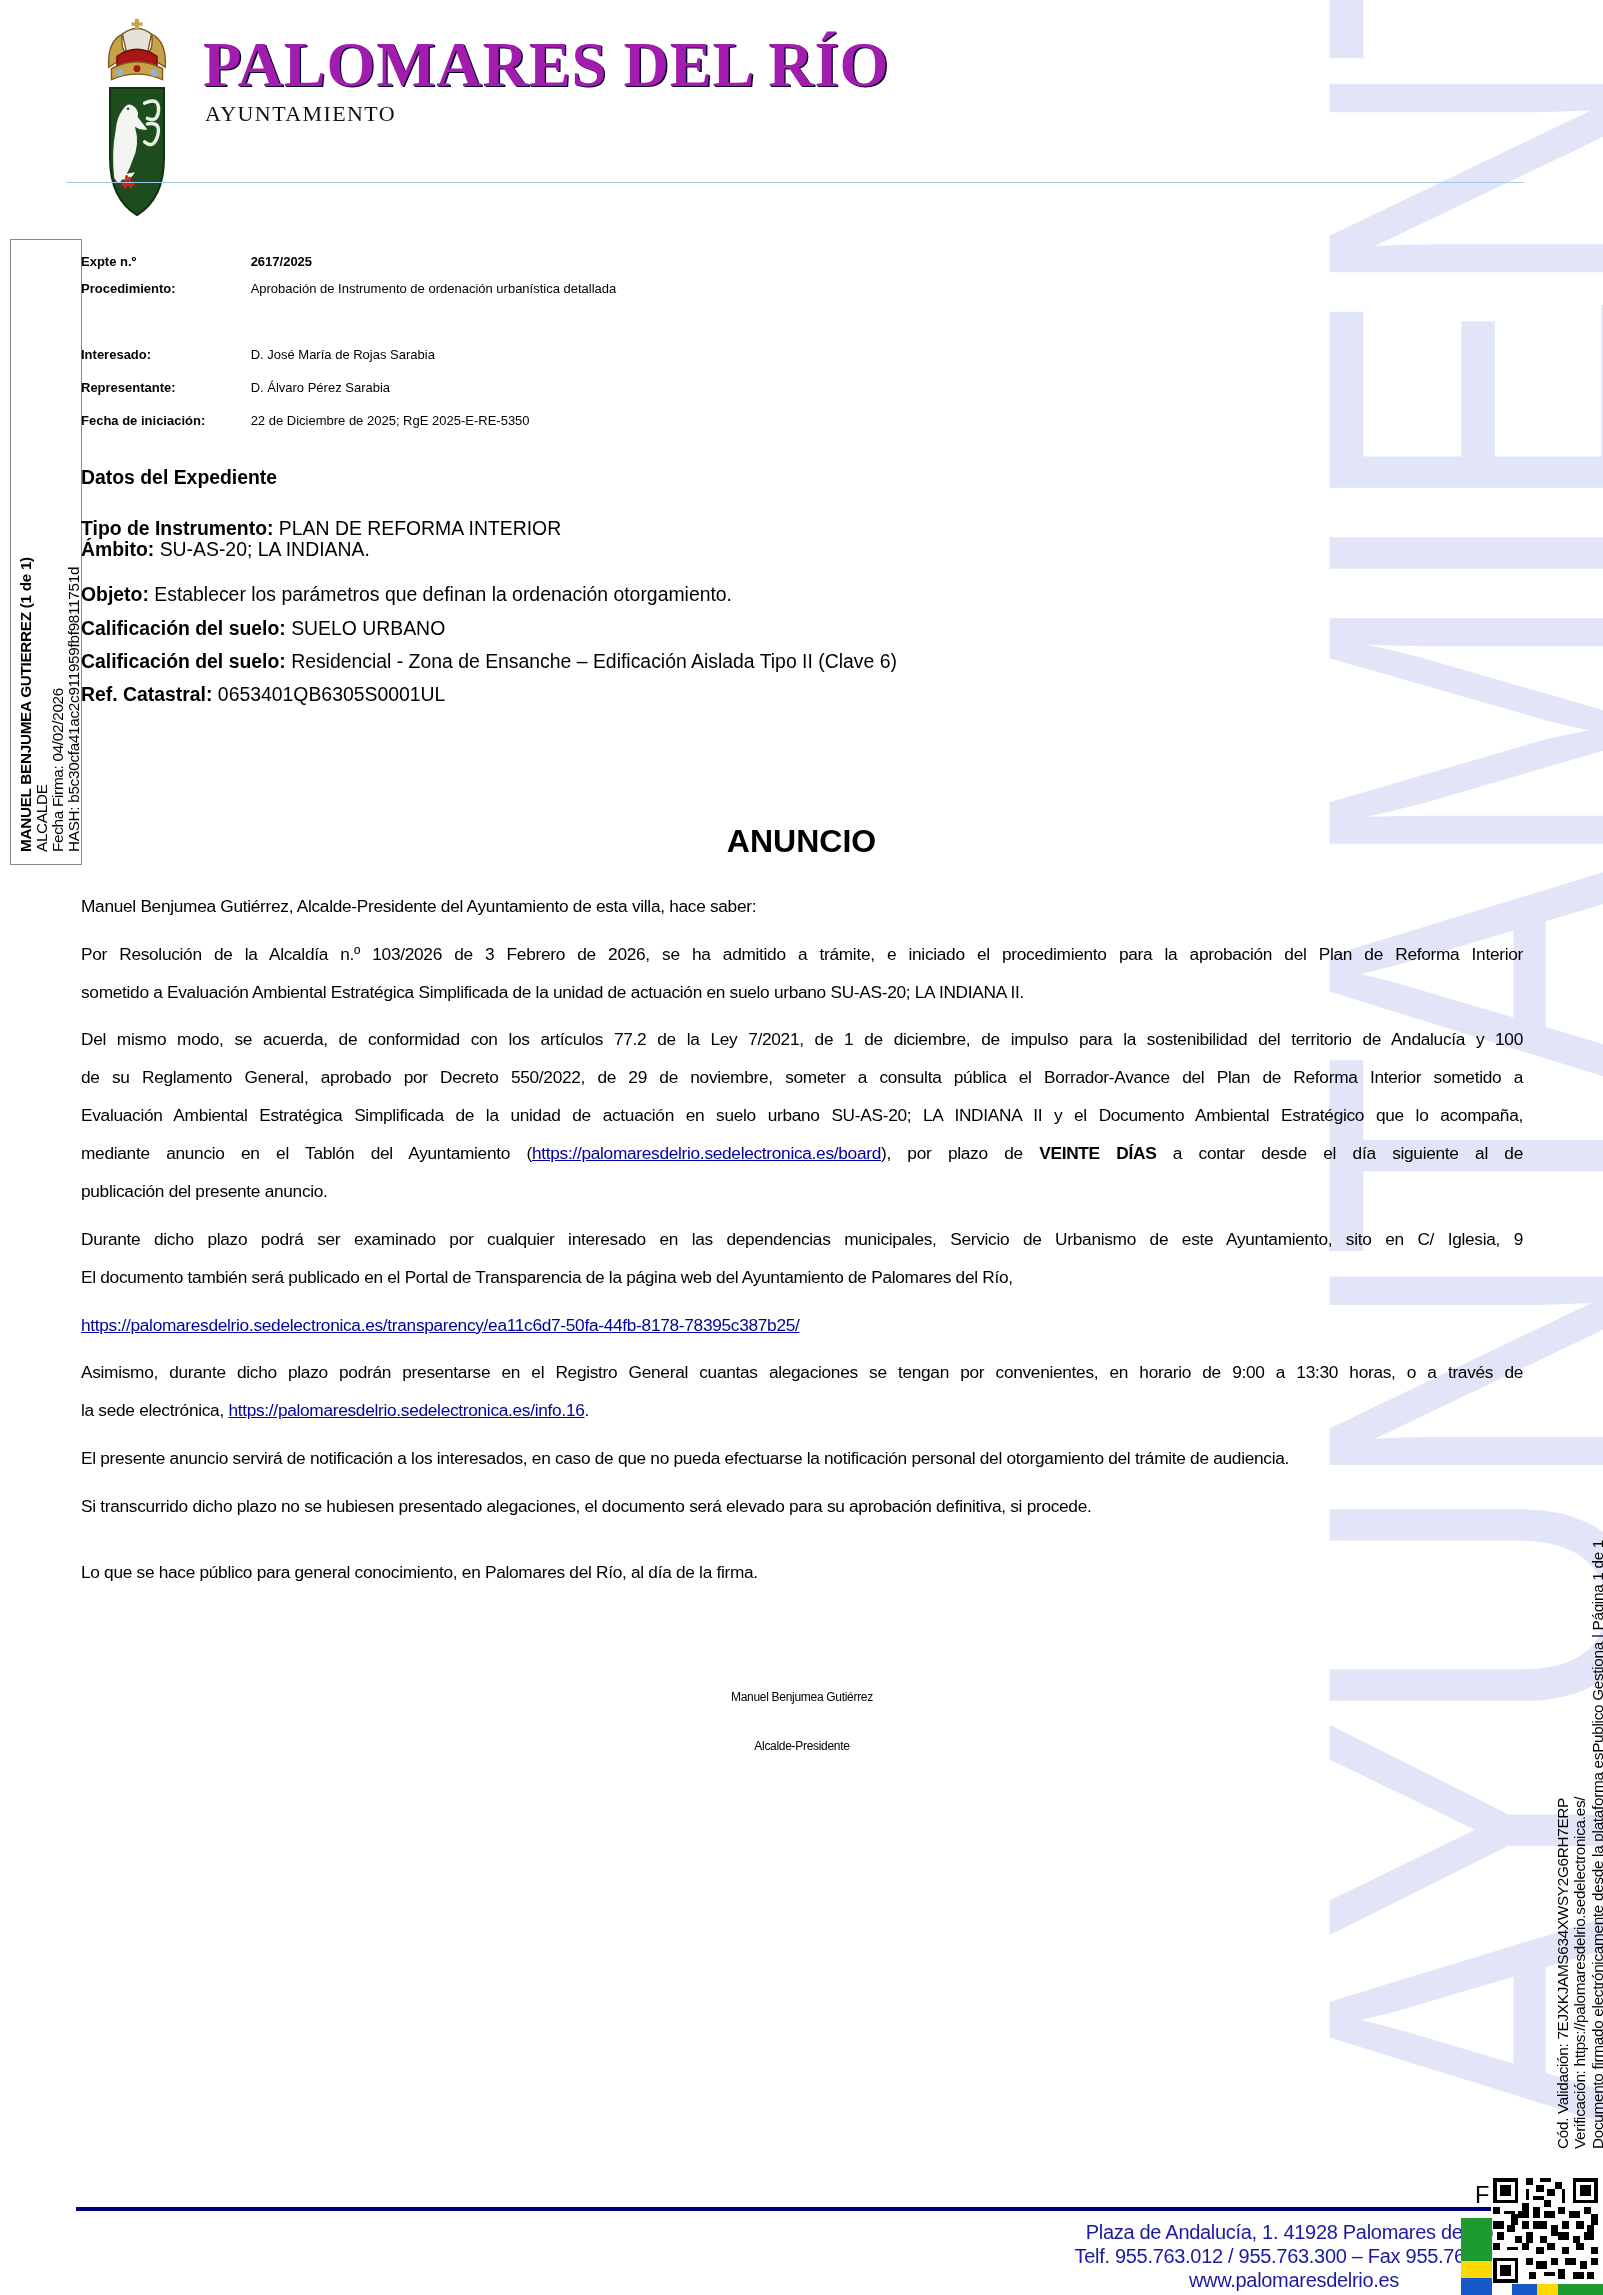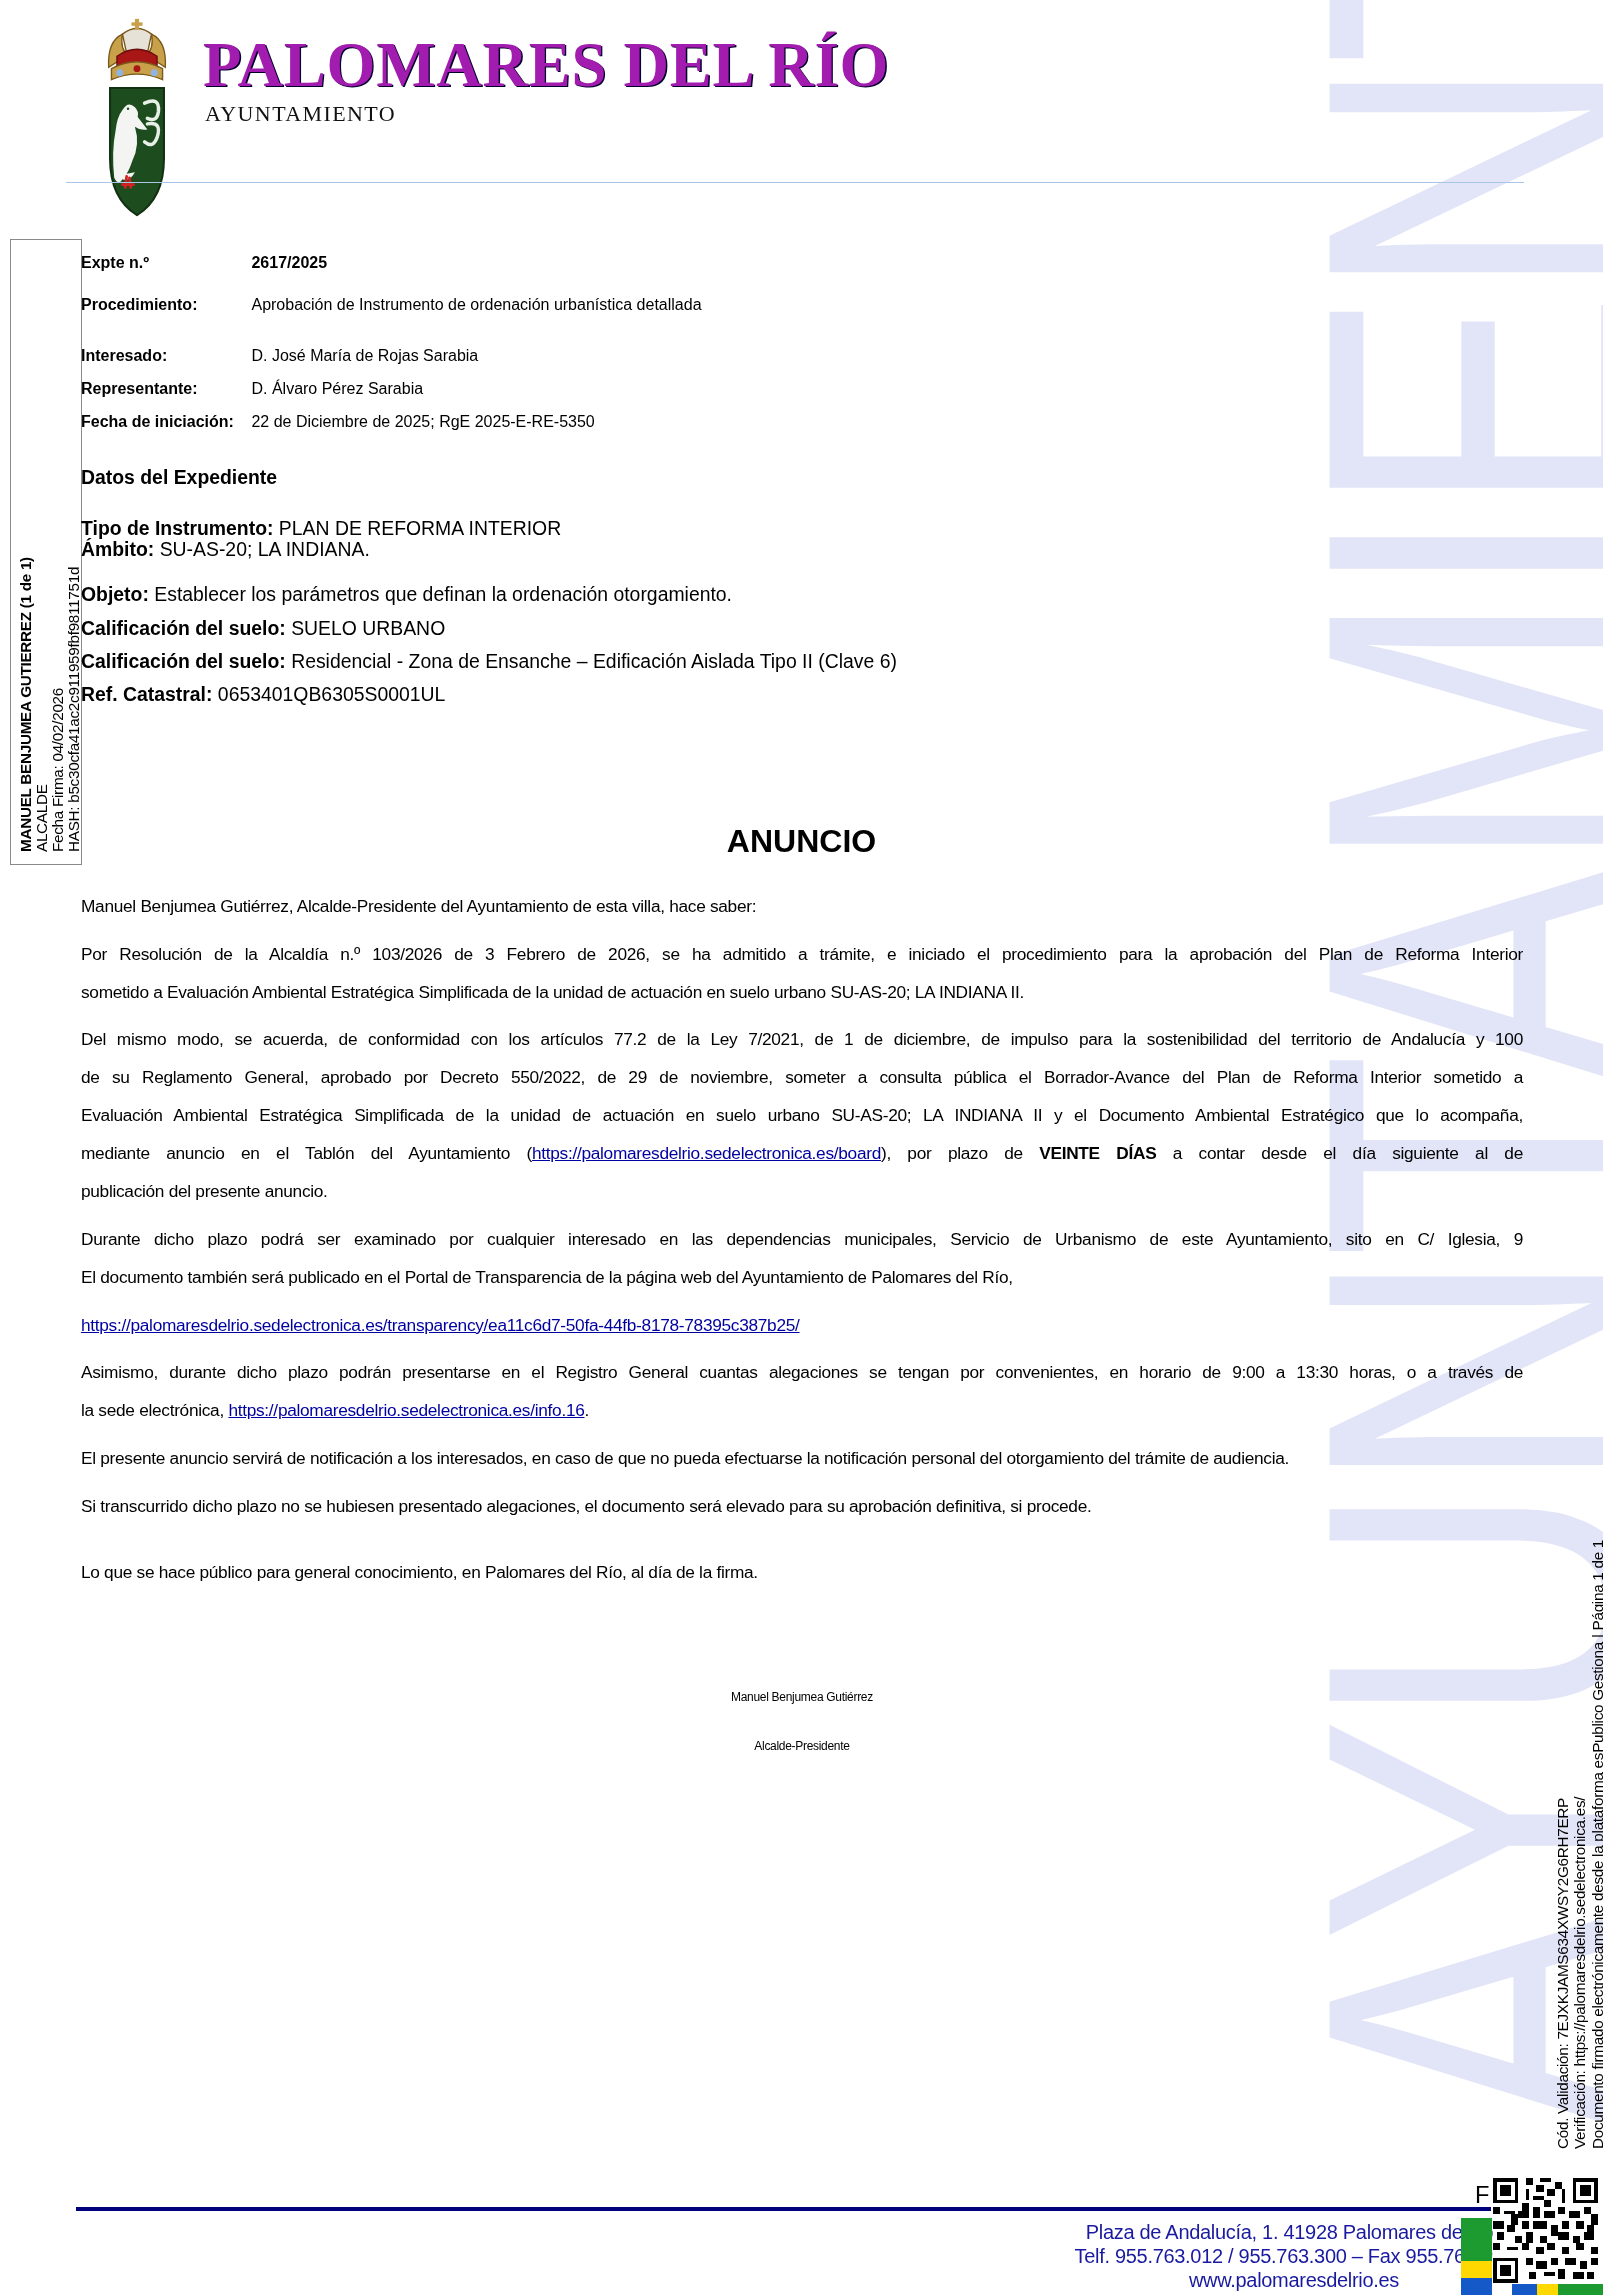--- a/index.html
+++ b/index.html
@@ -25,21 +25,21 @@
            border:0.7px solid #8a8a8a;z-index:3;background:transparent;}
   #sig-rot{position:absolute;left:18px;top:852px;width:598px;transform:rotate(-90deg);
            transform-origin:top left;font-size:15.3px;line-height:16px;color:#000;z-index:4;
            letter-spacing:-0.3px;}
   #sig-rot .b{font-weight:700;}
   
   #vright{position:absolute;left:1554px;top:2149px;width:798px;transform:rotate(-90deg);
           transform-origin:top left;font-size:15.3px;line-height:17.3px;color:#000;z-index:4;
           letter-spacing:-0.3px;}
   
-  .exp-row{position:absolute;left:81px;width:1443px;font-size:16px;z-index:3;}
+  .exp-row{position:absolute;left:81px;width:1443px;font-size:13px;z-index:3;}
   .exp-row .lab{display:inline-block;width:166px;font-weight:700;vertical-align:top;}
   .exp-row .val{display:inline-block;vertical-align:top;}
   .fld{position:absolute;left:81px;width:1443px;font-size:19.4px;z-index:3;}
   .fld .lab{font-weight:700;}
   
   #anuncio-title{position:absolute;left:0;top:823px;width:1603px;text-align:center;
                  font-weight:700;font-size:32px;z-index:3;letter-spacing:0px;}
   #body{position:absolute;left:81px;top:887px;width:1442px;font-size:17.3px;z-index:3;
         letter-spacing:-0.3px;}
   #body .line{display:block;line-height:38px;}
@@ -112,21 +112,21 @@
   <div id="vright">
     <div>Cód. Validación: 7EJXKJAMS634XWSY2G6RH7ERP</div>
     <div>Verificación: https://palomaresdelrio.sedelectronica.es/</div>
     <div>Documento firmado electrónicamente desde la plataforma esPublico Gestiona | Página 1 de 1</div>
   </div>
 
   <div class="exp-row" style="top:254px">
     <span class="lab">Expte n.º</span>
     <span class="val" style="font-weight:700">2617/2025</span>
   </div>
-  <div class="exp-row" style="top:296px">
+  <div class="exp-row" style="top:281px">
     <span class="lab">Procedimiento:</span>
     <span class="val">Aprobación de Instrumento de ordenación urbanística detallada</span>
   </div>
   <div class="exp-row" style="top:347px">
     <span class="lab">Interesado:</span>
     <span class="val">D. José María de Rojas Sarabia</span>
   </div>
   <div class="exp-row" style="top:380px">
     <span class="lab">Representante:</span>
     <span class="val">D. Álvaro Pérez Sarabia</span>

